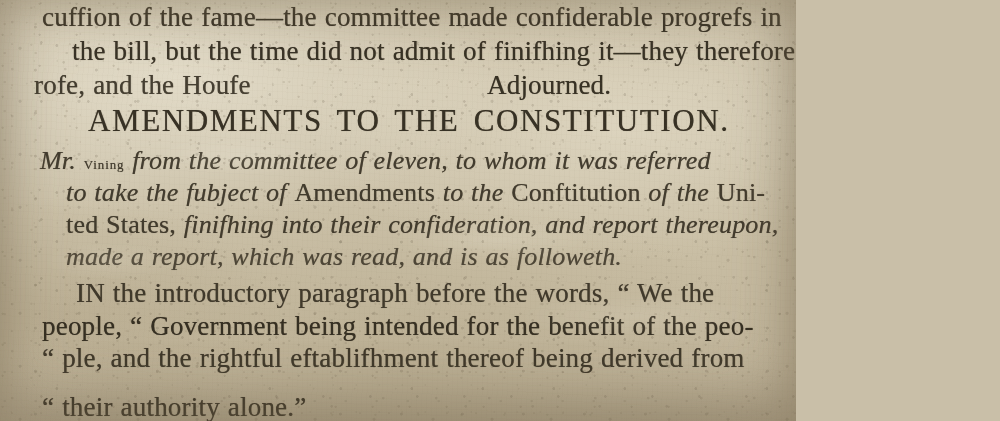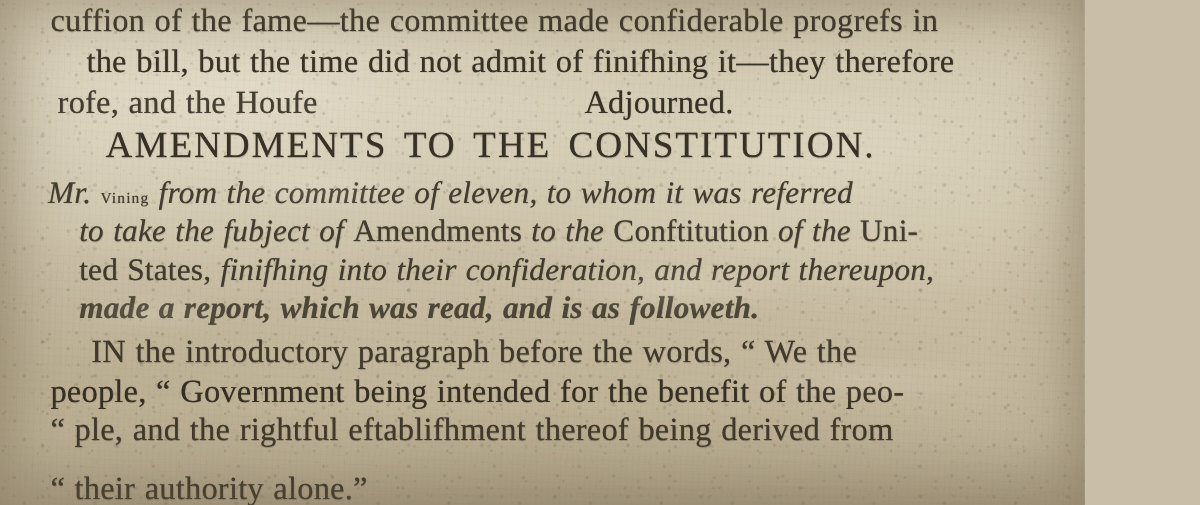--- a/index.html
+++ b/index.html
@@ -10,21 +10,21 @@
     width: 1000px;
     height: 421px;
     overflow: hidden;
     background: #c9bfa8;
     font-family: "Liberation Serif", serif;
   }
 
   
   #page {
     position: relative;
-    width: 904px;
+    width: 796px;
     height: 421px;
     background:
       radial-gradient(ellipse 60% 50% at 22% 18%, rgba(255,252,240,0.40), rgba(255,252,240,0) 70%),
       radial-gradient(ellipse 55% 45% at 78% 30%, rgba(250,245,228,0.34), rgba(250,245,228,0) 72%),
       radial-gradient(ellipse 70% 60% at 50% 88%, rgba(176,163,134,0.45), rgba(176,163,134,0) 70%),
       radial-gradient(ellipse 40% 40% at 8% 75%, rgba(166,152,123,0.40), rgba(166,152,123,0) 70%),
       linear-gradient(175deg, #d2c8b0 0%, #cdc3ab 35%, #c8bda3 65%, #bfb399 100%);
     overflow: hidden;
   }
 
@@ -108,21 +108,21 @@
     font-size: 0.80em;
     letter-spacing: 1.0px;
   }
   .mr {
     font-style: italic;
   }
 
   
   .fade1 { opacity: 0.93; }
   .fade2 { opacity: 0.86; }
-  .fade3 { opacity: 0.78; font-weight: bold; }
+  .fade3 { opacity: 0.78; }
 
   
   #text { filter: blur(0.22px); }
 
   
   #inkwear {
     position: absolute;
     inset: 0;
     pointer-events: none;
     mix-blend-mode: screen;
@@ -138,21 +138,21 @@
 <body>
 
 <div id="page">
 
   <div id="text">
 
     <div class="ln roman fade1" style="left:42px; top:4px;">cuffion of the fame—the committee made confiderable progrefs in</div>
 
     <div class="ln roman fade1" style="left:42px; top:38px;margin-left:30px;">the bill, but the time did not admit of finifhing it—they therefore</div>
 
-    <div class="ln roman fade2" style="left:48px; top:72px;">rofe, and the Houfe</div>
+    <div class="ln roman fade2" style="left:34px; top:72px;">rofe, and the Houfe</div>
 
     <div class="ln roman fade1" style="left:487px; top:72px;">Adjourned.</div>
 
     <div class="ln heading fade1" style="left:88px; top:105px;">AMENDMENTS TO THE CONSTITUTION.</div>
 
     <div class="ln fade2" style="left:40px; top:148px;">
       <span class="italic mr">Mr. </span><span class="roman smallcaps">Vining</span><span class="italic"> from the committee of eleven, to whom it was referred</span>
     </div>
 
     <div class="ln fade2" style="left:66px; top:180px;">

